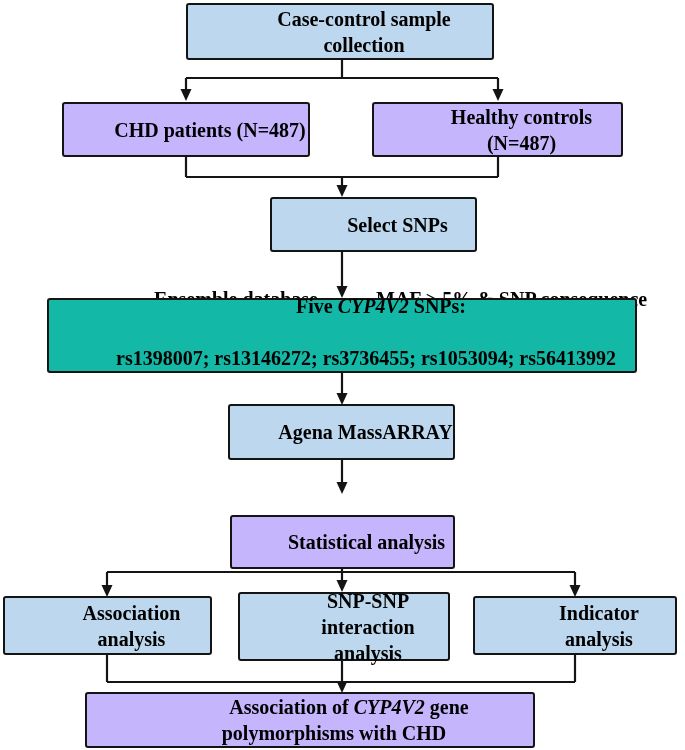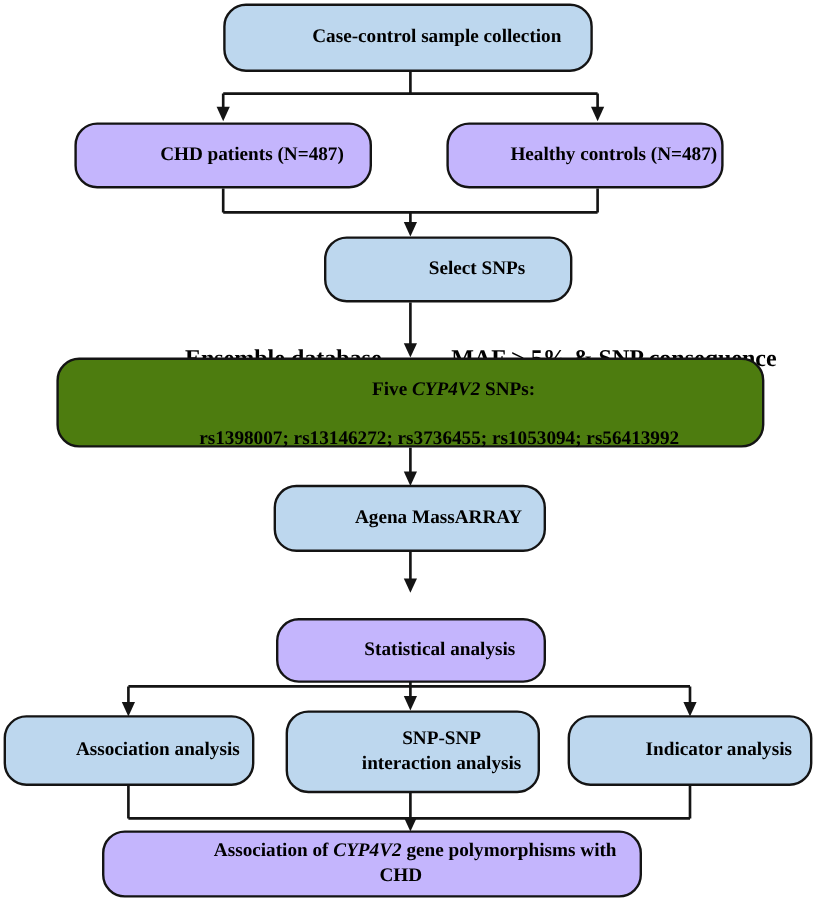--- a/index.html
+++ b/index.html
@@ -9,35 +9,35 @@
     background:#ffffff;
     font-family:"Liberation Serif","DejaVu Serif",serif;
     color:#000000;
     overflow:hidden;
   }
   svg.connectors{position:absolute;left:0;top:0;width:685px;height:750px;}
   .node{
     position:absolute;
     box-sizing:border-box;
     border:2.5px solid #141414;
-    border-radius:19px;
+    border-radius:3px;
     display:flex;
     flex-direction:column;
     align-items:center;
     justify-content:center;
     text-align:center;
     font-weight:bold;
-    font-size:16px;
+    font-size:20px;
     line-height:1.3;
     white-space:pre-wrap;
     padding-left:48px;
   }
   .blue{background:#bdd7ee;}
   .green{background:#c4b5fd;}
-  .orange{background:#4d7c0f;}
+  .orange{background:#14b8a6;justify-content:flex-end;}
   .annot{
     position:absolute;
     font-weight:bold;
     font-size:20px;
     white-space:pre-wrap;
   }
   .gene{font-style:italic;}
   .nline{display:block;width:100%;}
   .nline > span{white-space:pre-wrap;}
 </style>
@@ -78,21 +78,21 @@
   </svg>
 
   <div class="node blue" style="left:186px;top:3px;width:308px;height:57px;">
     <span>Case-control sample collection</span>
   </div>
 
   <div class="node green" style="left:62px;top:102px;width:248px;height:55px;">
     <span>CHD patients (N=487)</span>
   </div>
 
-  <div class="node green" style="left:372px;top:102px;width:231px;height:55px;">
+  <div class="node green" style="left:372px;top:102px;width:251px;height:55px;">
     <span>Healthy controls (N=487)</span>
   </div>
 
   <div class="node blue" style="left:240px;top:197px;width:207px;height:55px;margin-left:30px;">
     <span>Select SNPs</span>
   </div>
 
   <div class="annot" style="left:0px;top:265px;width:318px;text-align:right;">
     <span>Ensemble database</span>
   </div>

